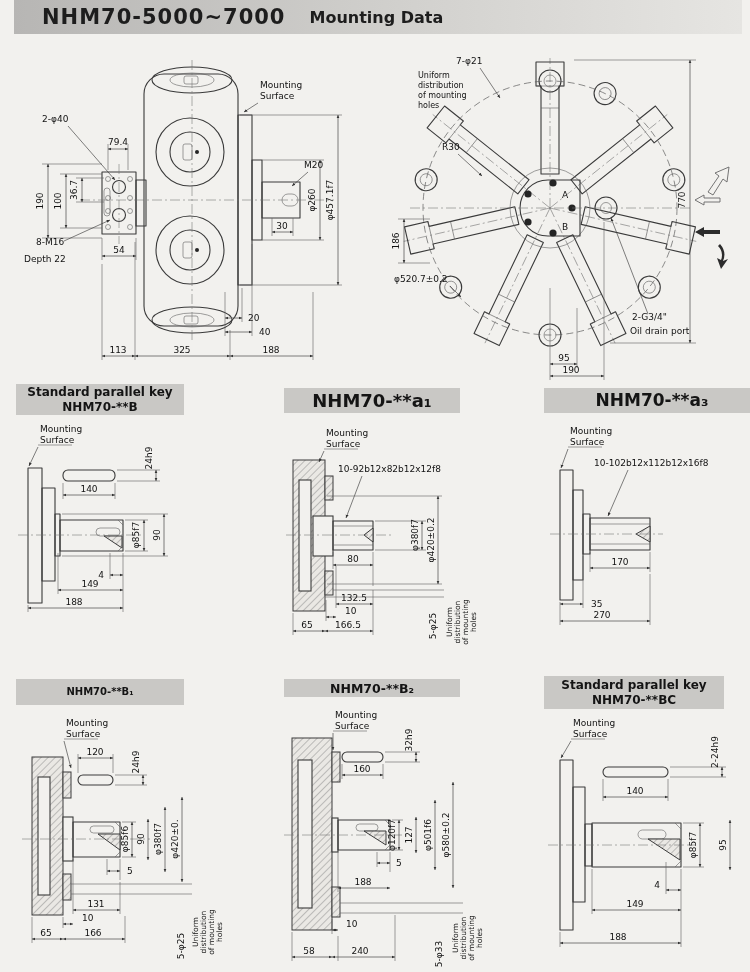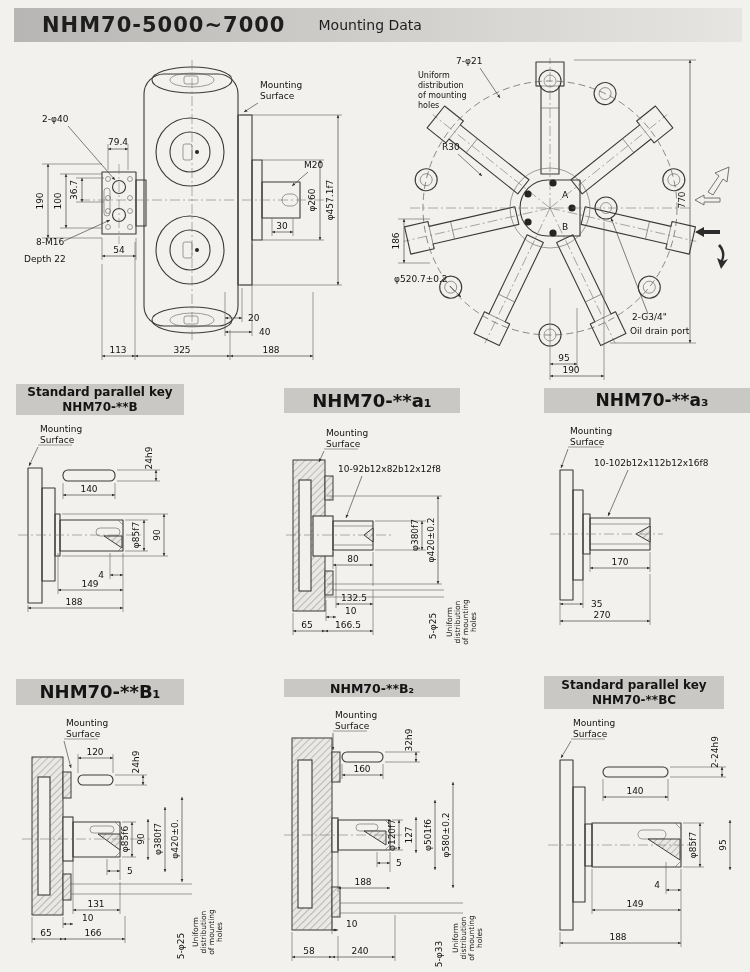--- a/index.html
+++ b/index.html
@@ -1,28 +1,28 @@
 <!DOCTYPE html>
 <html><head>
 <meta charset="utf-8">
 <style>
 *{margin:0;padding:0;box-sizing:border-box}
 html,body{width:750px;height:972px}
 body{position:relative;background:#f2f1ee;font-family:"DejaVu Sans",sans-serif;overflow:hidden}
-.titlebar{position:absolute;left:14px;top:8px;width:728px;height:34px;
+.titlebar{position:absolute;left:14px;top:0;width:728px;height:34px;
   background:linear-gradient(90deg,#b7b6b4,#d2d1ce 55%,#e6e5e2);
   display:flex;align-items:center;padding-left:28px}
 .titlebar .model{font-size:21px;font-weight:bold;letter-spacing:1px;color:#1d1d1d}
-.titlebar .sub{font-size:14px;font-weight:normal;color:#1d1d1d;margin-left:33px}
+.titlebar .sub{font-size:16px;font-weight:bold;color:#1d1d1d;margin-left:24px}
 .phdr{position:absolute;background:#c9c8c5;color:#141414;text-align:center;font-weight:bold;
   display:flex;flex-direction:column;justify-content:center;line-height:1.2}
 .ph1{left:16px;top:384px;width:168px;height:31px;font-size:12px}
 .ph2{left:284px;top:388px;width:176px;height:25px;font-size:18px}
 .ph3{left:544px;top:388px;width:216px;height:25px;font-size:17px}
-.ph4{left:16px;top:679px;width:168px;height:26px;font-size:18px}
+.ph4{left:16px;top:679px;width:168px;height:26px;font-size:10px}
 .ph5{left:284px;top:679px;width:176px;height:18px;font-size:12.5px}
 .ph6{left:544px;top:676px;width:180px;height:33px;font-size:12px}
 svg{position:absolute;overflow:visible}
 .o{fill:none;stroke:#3a3a3a;stroke-width:1.1;stroke-linejoin:round}
 .w{fill:#f2f1ee;stroke:#3a3a3a;stroke-width:1.1}
 .hz{fill:url(#hch);stroke:#3a3a3a;stroke-width:1}
 .t{fill:none;stroke:#5f5f5f;stroke-width:.6}
 .cl{fill:none;stroke:#6f6f6f;stroke-width:.55;stroke-dasharray:10 3 2 3}
 .dsh{fill:none;stroke:#5c5c5c;stroke-width:.7;stroke-dasharray:7 4}
 .dim{fill:none;stroke:#3d3d3d;stroke-width:.65;marker-start:url(#ma);marker-end:url(#ma)}

